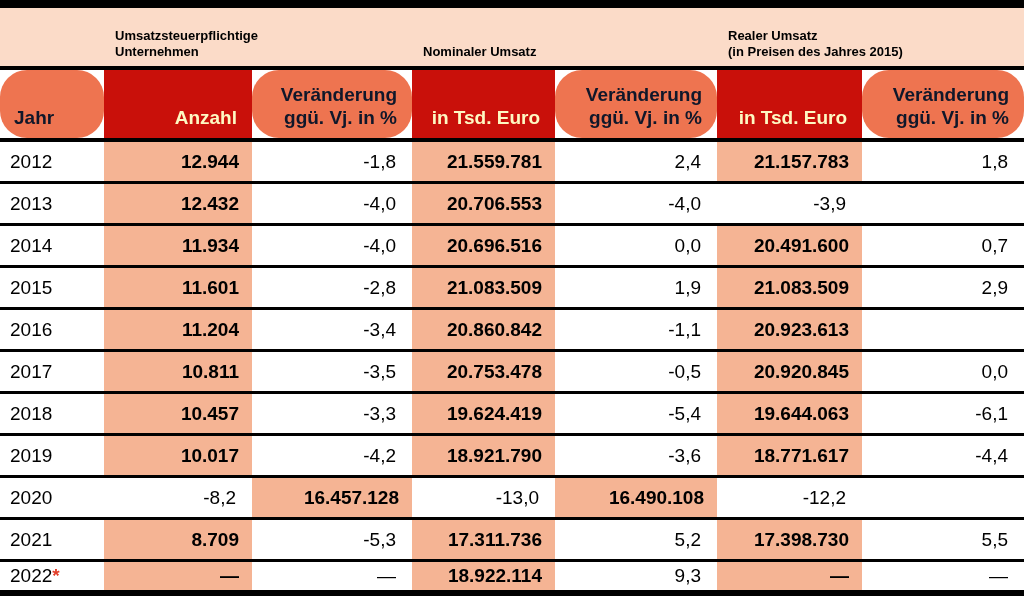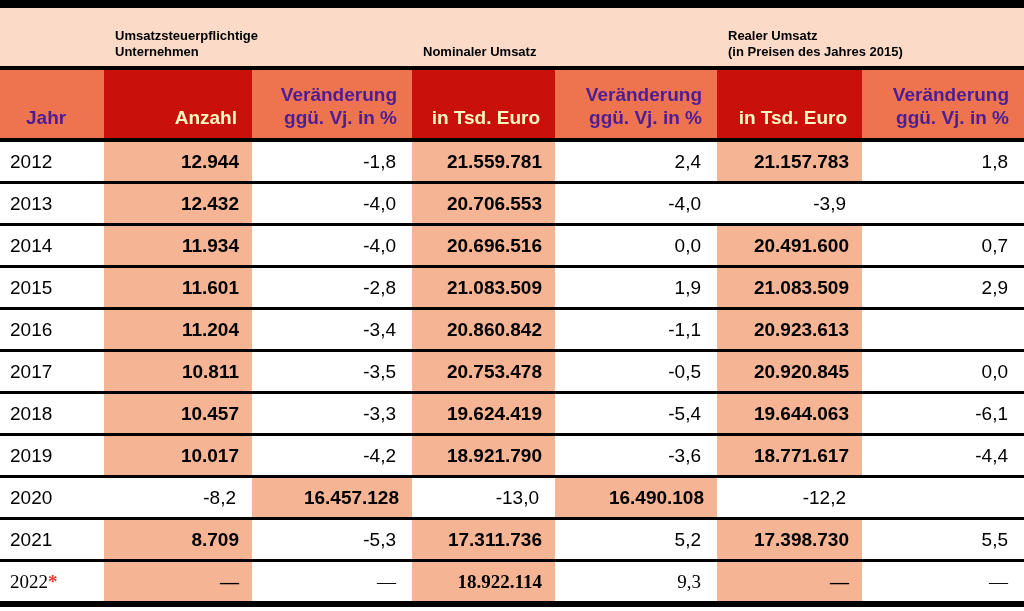--- a/index.html
+++ b/index.html
@@ -34,34 +34,34 @@
     display:grid;
     grid-template-columns:104px 148px 160px 143px 162px 145px 162px;
     height:68px;
     font-size:19px; font-weight:700; line-height:1.22;
   }
   .hcell {
     height:100%;
     display:flex; align-items:flex-end;
     padding-bottom:9px;
   }
-  .coral { background:var(--coral,#ee7450); color:#4c1d95; }
+  .coral { background:var(--coral,#ee7450); color:#0f172a;border-radius:27px; }
   .red   { background:var(--red,#c9100a);  color:#fef9c3; }
-  .h-left  { justify-content:flex-start; padding-left:26px; }
+  .h-left  { justify-content:flex-start; padding-left:14px; }
   .h-right { justify-content:flex-end; text-align:right; padding-right:15px; }
 
   .row {
     display:grid;
     grid-template-columns:104px 148px 160px 143px 162px 145px 162px;
     height:42px;
     border-bottom:3px solid #000;
     font-size:19px;
     background:#fff;
   }
-  .row:last-of-type { height:39px; border-bottom:none;font-family:Liberation Serif, serif; }
+  .row:last-of-type { height:28px; border-bottom:none; }
   .cell { display:flex; align-items:center; height:100%; }
   .jahr { padding-left:10px; }
   .val  {
     background:var(--salmon,#f5b494);
     font-weight:700;
     justify-content:flex-end; padding-right:13px;
   }
   .chg  { justify-content:flex-end; padding-right:16px; }
   .note { color:var(--asterisk,#e23d28); font-weight:700; }
 </style>

